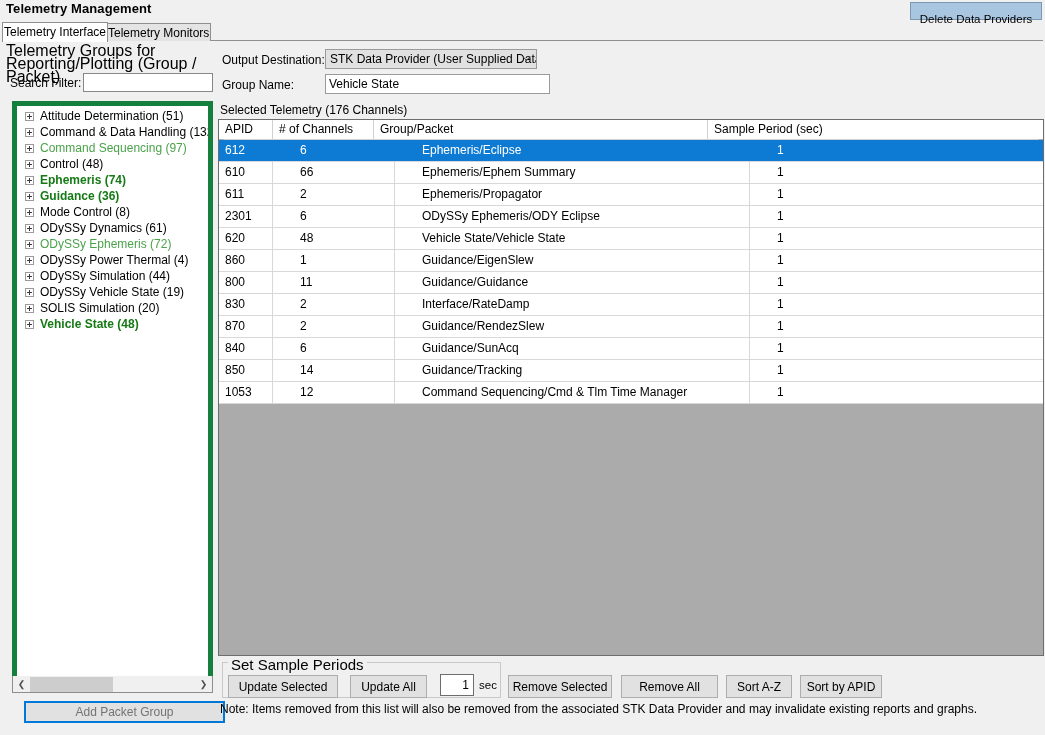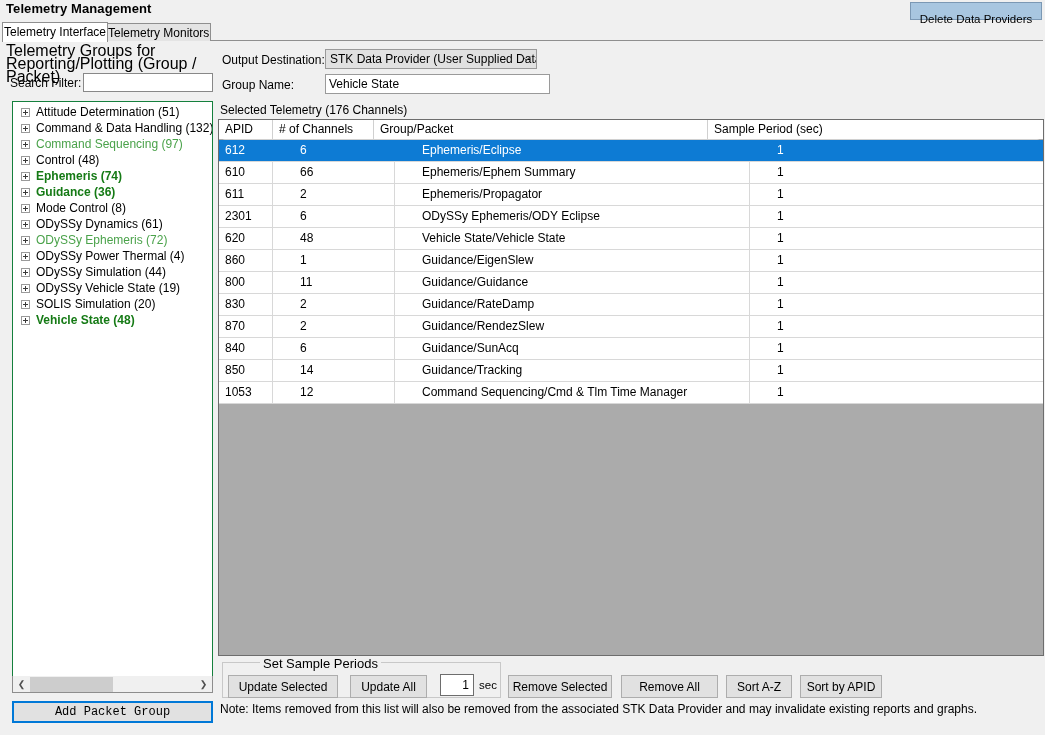--- a/index.html
+++ b/index.html
@@ -110,21 +110,21 @@
     font-size: 12px;
     padding: 0 3px;
   }
 
   #tree-panel {
     position: absolute;
     left: 12px;
     top: 101px;
     width: 201px;
     height: 583px;
-    border: 1px solid #15803d;
+    border: 5px solid #15803d;
     background: #fff;
     box-sizing: border-box;
     overflow: hidden;
   }
   #tree-list {
     position: absolute;
     left: 0;
     top: 2px;
     width: 100%;
   }
@@ -205,30 +205,30 @@
     cursor: pointer;
   }
   #tree-scroll-track-end {
     flex: 1 1 auto;
     height: 15px;
     background: #f0f0f0;
   }
 
   #add-packet-group-btn {
     position: absolute;
-    left: 12px;
+    left: 24px;
     top: 701px;
     width: 201px;
     height: 22px;
     background: #e1e1e1;
     border: 2px solid #0078d7;
     box-sizing: border-box;
-    font-family: Liberation Mono, monospace;
-    font-size: 12px;
-    color: #000000;
+    font-family: Liberation Sans, sans-serif;
+    font-size: 12px;
+    color: #737373;
     cursor: pointer;
     padding: 0;
   }
 
   
   #output-dest-label {
     position: absolute;
     left: 222px;
     top: 53px;
     font-size: 12px;
@@ -355,23 +355,22 @@
     height: 36px;
     border: 1px solid #c8c8c8;
     box-sizing: border-box;
   }
   #sample-periods-legend {
     position: absolute;
     left: 228px;
     top: 656px;
     background: #f0f0f0;
     padding: 0 3px;
-    font-size: 13px;
+    font-size: 15px;
     color: #000;
-    margin-left: 32px;
   }
 
   .btn {
     position: absolute;
     background: #e1e1e1;
     border: 1px solid #adadad;
     box-sizing: border-box;
     font-family: "Liberation Sans", sans-serif;
     font-size: 12px;
     color: #000;
@@ -562,21 +561,21 @@
       </div>
       <div class="grow">
         <div class="gcell col-apid">800</div>
         <div class="gcell col-chan">11</div>
         <div class="gcell col-grp">Guidance/Guidance</div>
         <div class="gcell col-samp">1</div>
       </div>
       <div class="grow">
         <div class="gcell col-apid">830</div>
         <div class="gcell col-chan">2</div>
-        <div class="gcell col-grp">Guidance/RateDamp</div>
+        <div class="gcell col-grp">Interface/RateDamp</div>
         <div class="gcell col-samp">1</div>
       </div>
       <div class="grow">
         <div class="gcell col-apid">870</div>
         <div class="gcell col-chan">2</div>
         <div class="gcell col-grp">Guidance/RendezSlew</div>
         <div class="gcell col-samp">1</div>
       </div>
       <div class="grow">
         <div class="gcell col-apid">840</div>

